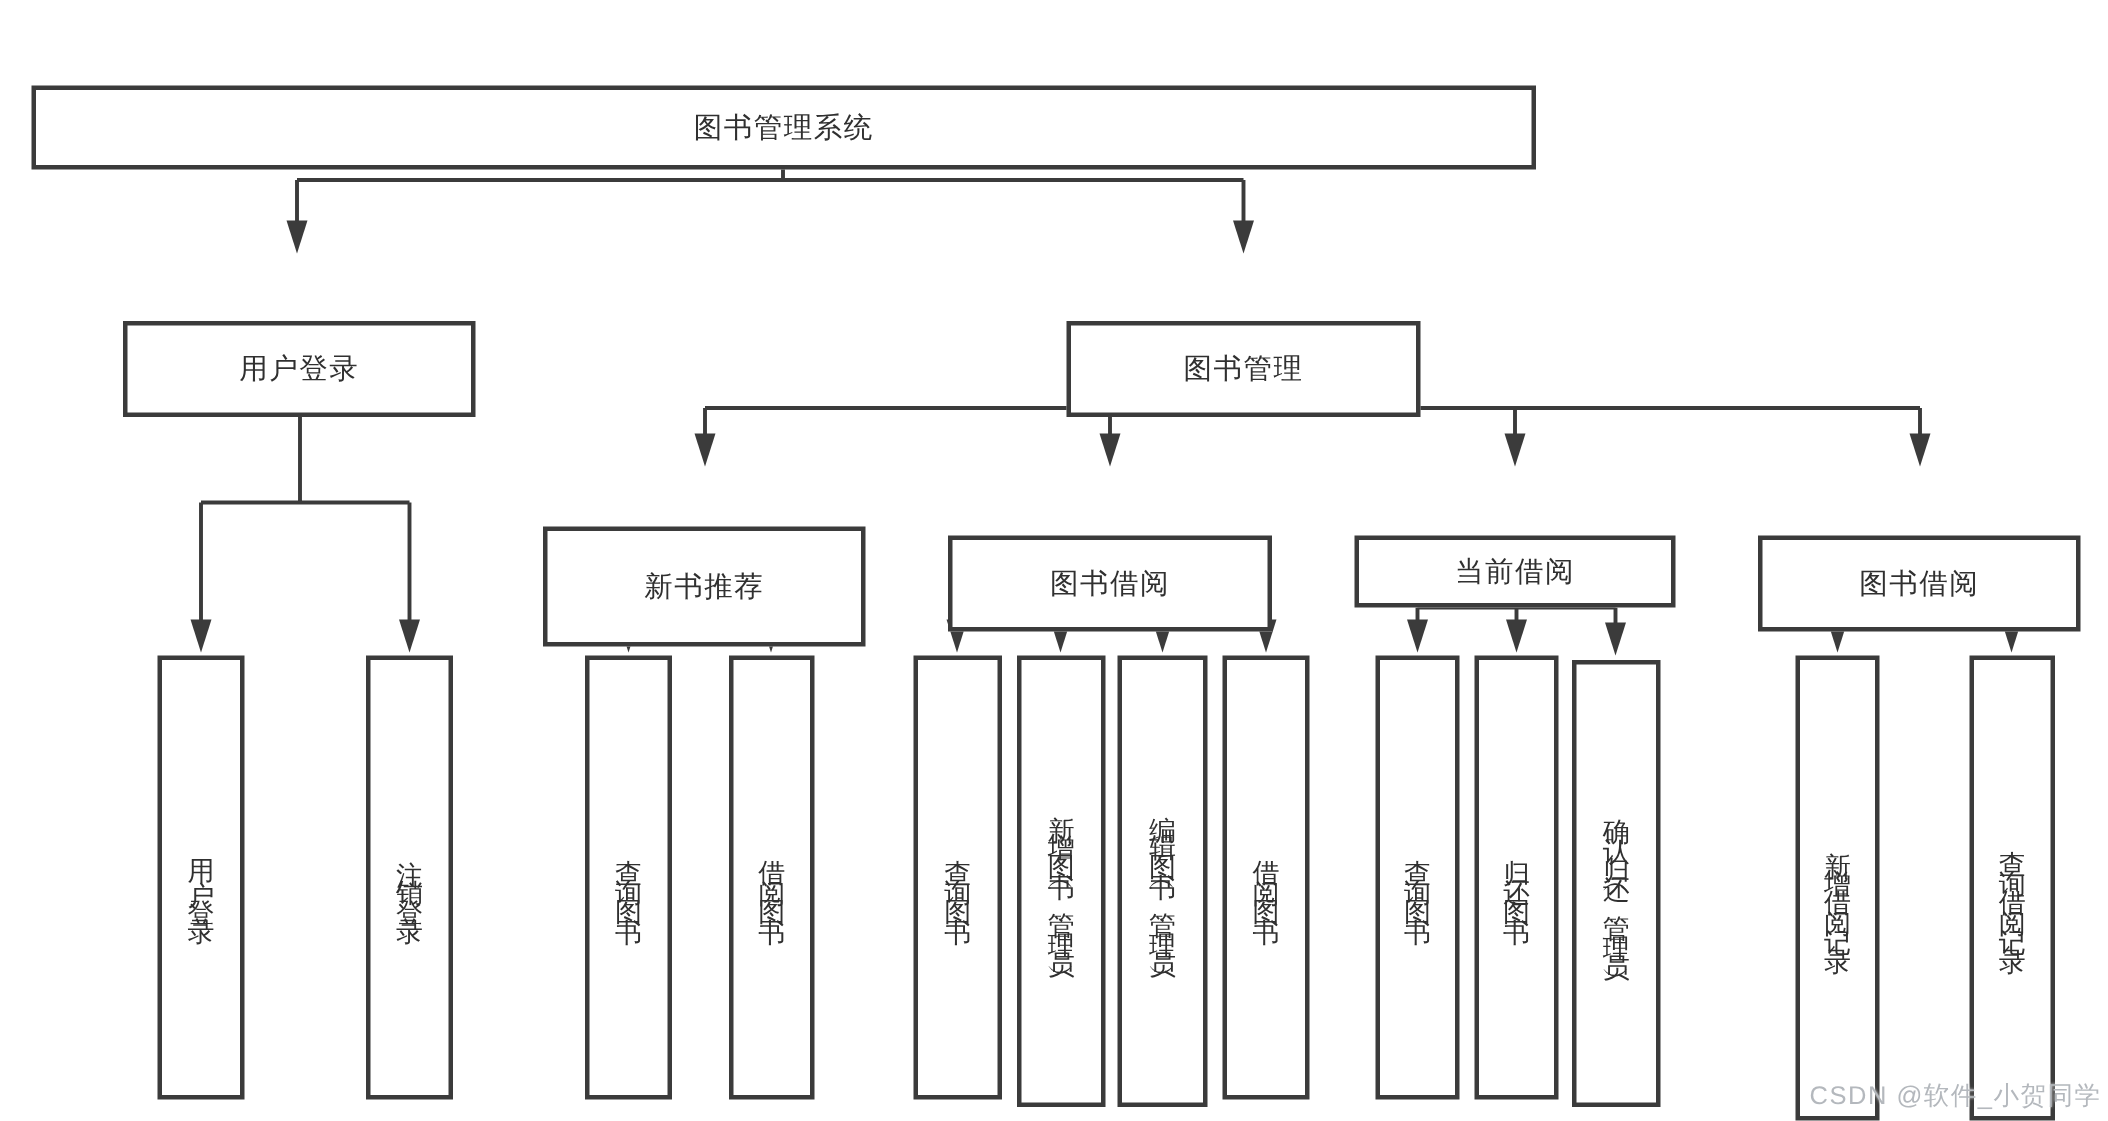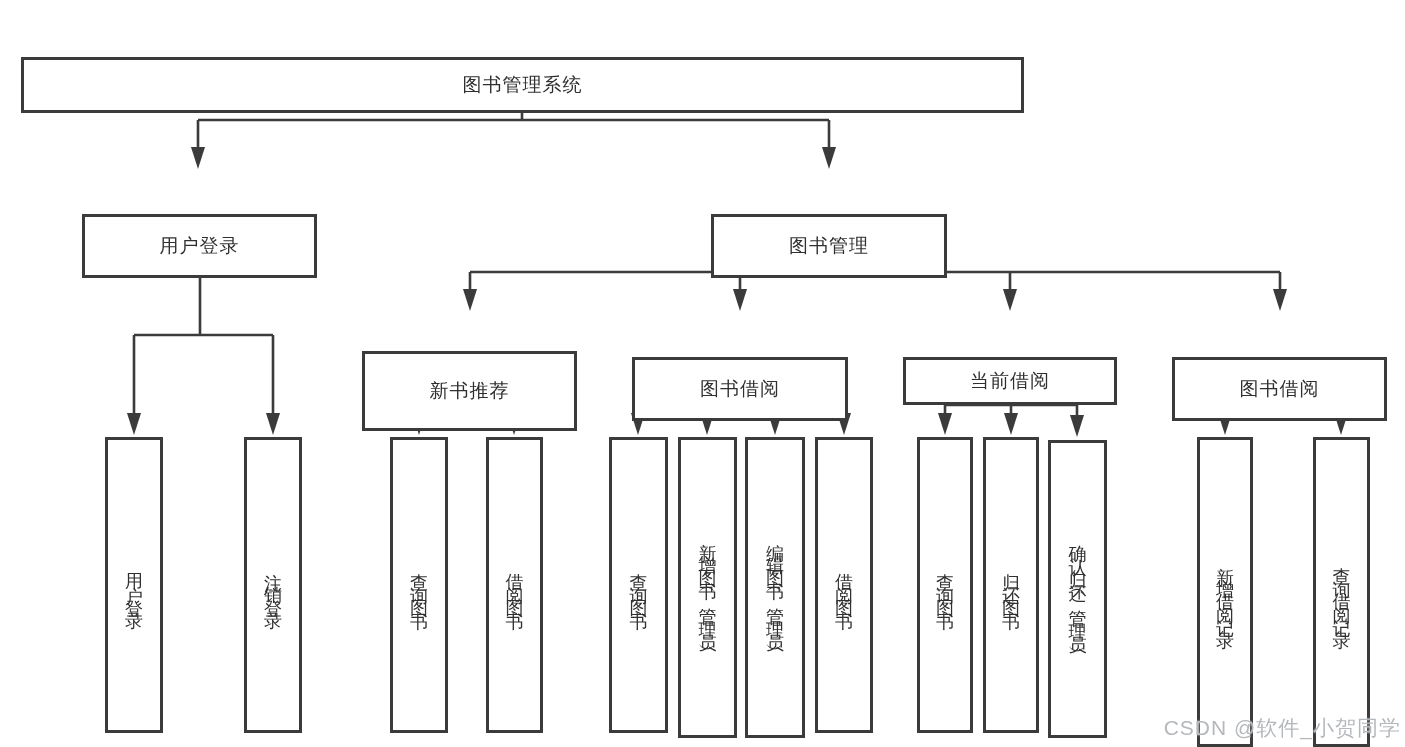--- a/index.html
+++ b/index.html
@@ -7,21 +7,21 @@
        font-family:"Liberation Sans","DejaVu Sans",sans-serif;}
   #stage{position:absolute;left:0;top:0;width:1405px;height:747px;}
   svg.wires{position:absolute;left:0;top:0;width:1405px;height:747px;}
   svg.wires path{stroke:#3b3b3b;stroke-width:2.6;fill:none;}
   svg.wires polygon{fill:#3b3b3b;stroke:none;}
   .box{position:absolute;background:#ffffff;border:3px solid #3b3b3b;box-sizing:border-box;
        display:flex;align-items:center;justify-content:center;color:#303030;}
   .box.h{font-size:19px;letter-spacing:1px;white-space:nowrap;margin-top:44px;}
   .box.v{writing-mode:vertical-rl;text-orientation:mixed;font-size:18px;
          letter-spacing:13px;line-height:1;}
-  .watermark{position:absolute;right:4px;bottom:5px;font-size:21px;color:#b4b8bd;
+  .watermark{position:absolute;right:4px;bottom:5px;font-size:17px;color:#b4b8bd;
              letter-spacing:1px;white-space:nowrap;text-shadow:0 0 2px #ffffff;}
 </style>
 </head>
 <body>
 
 <div id="stage">
 
   <svg class="wires" viewBox="0 0 1405 747" xmlns="http://www.w3.org/2000/svg">
     <g>
       <path d="M522,69 L522,120 M198,120 L829,120 M198,120 L198,152 M829,120 L829,152"></path>

